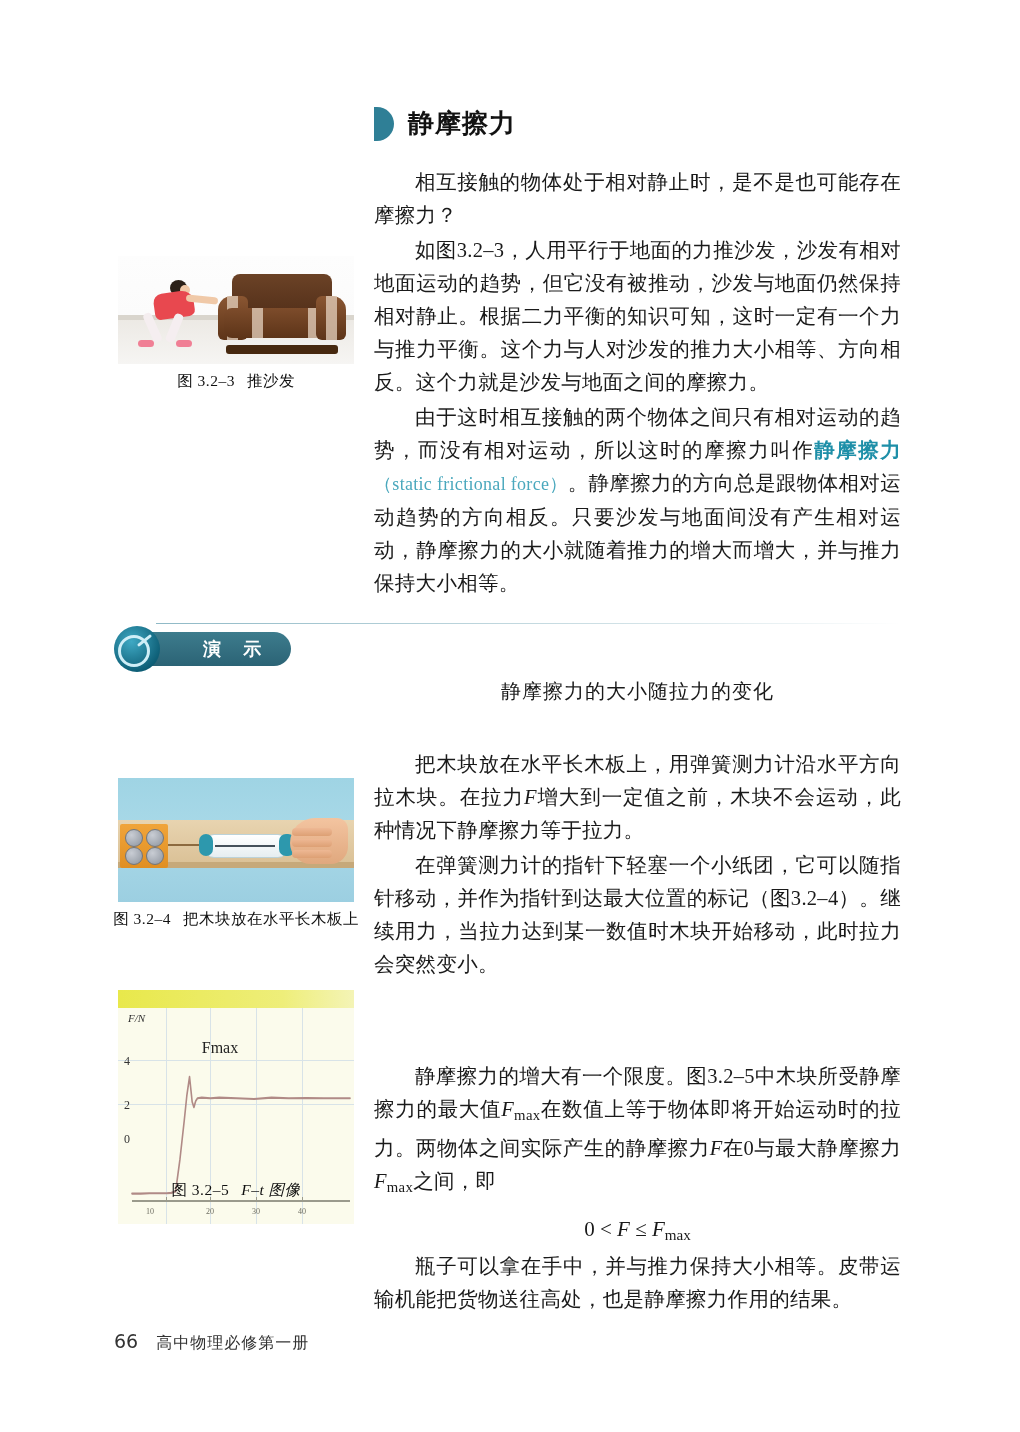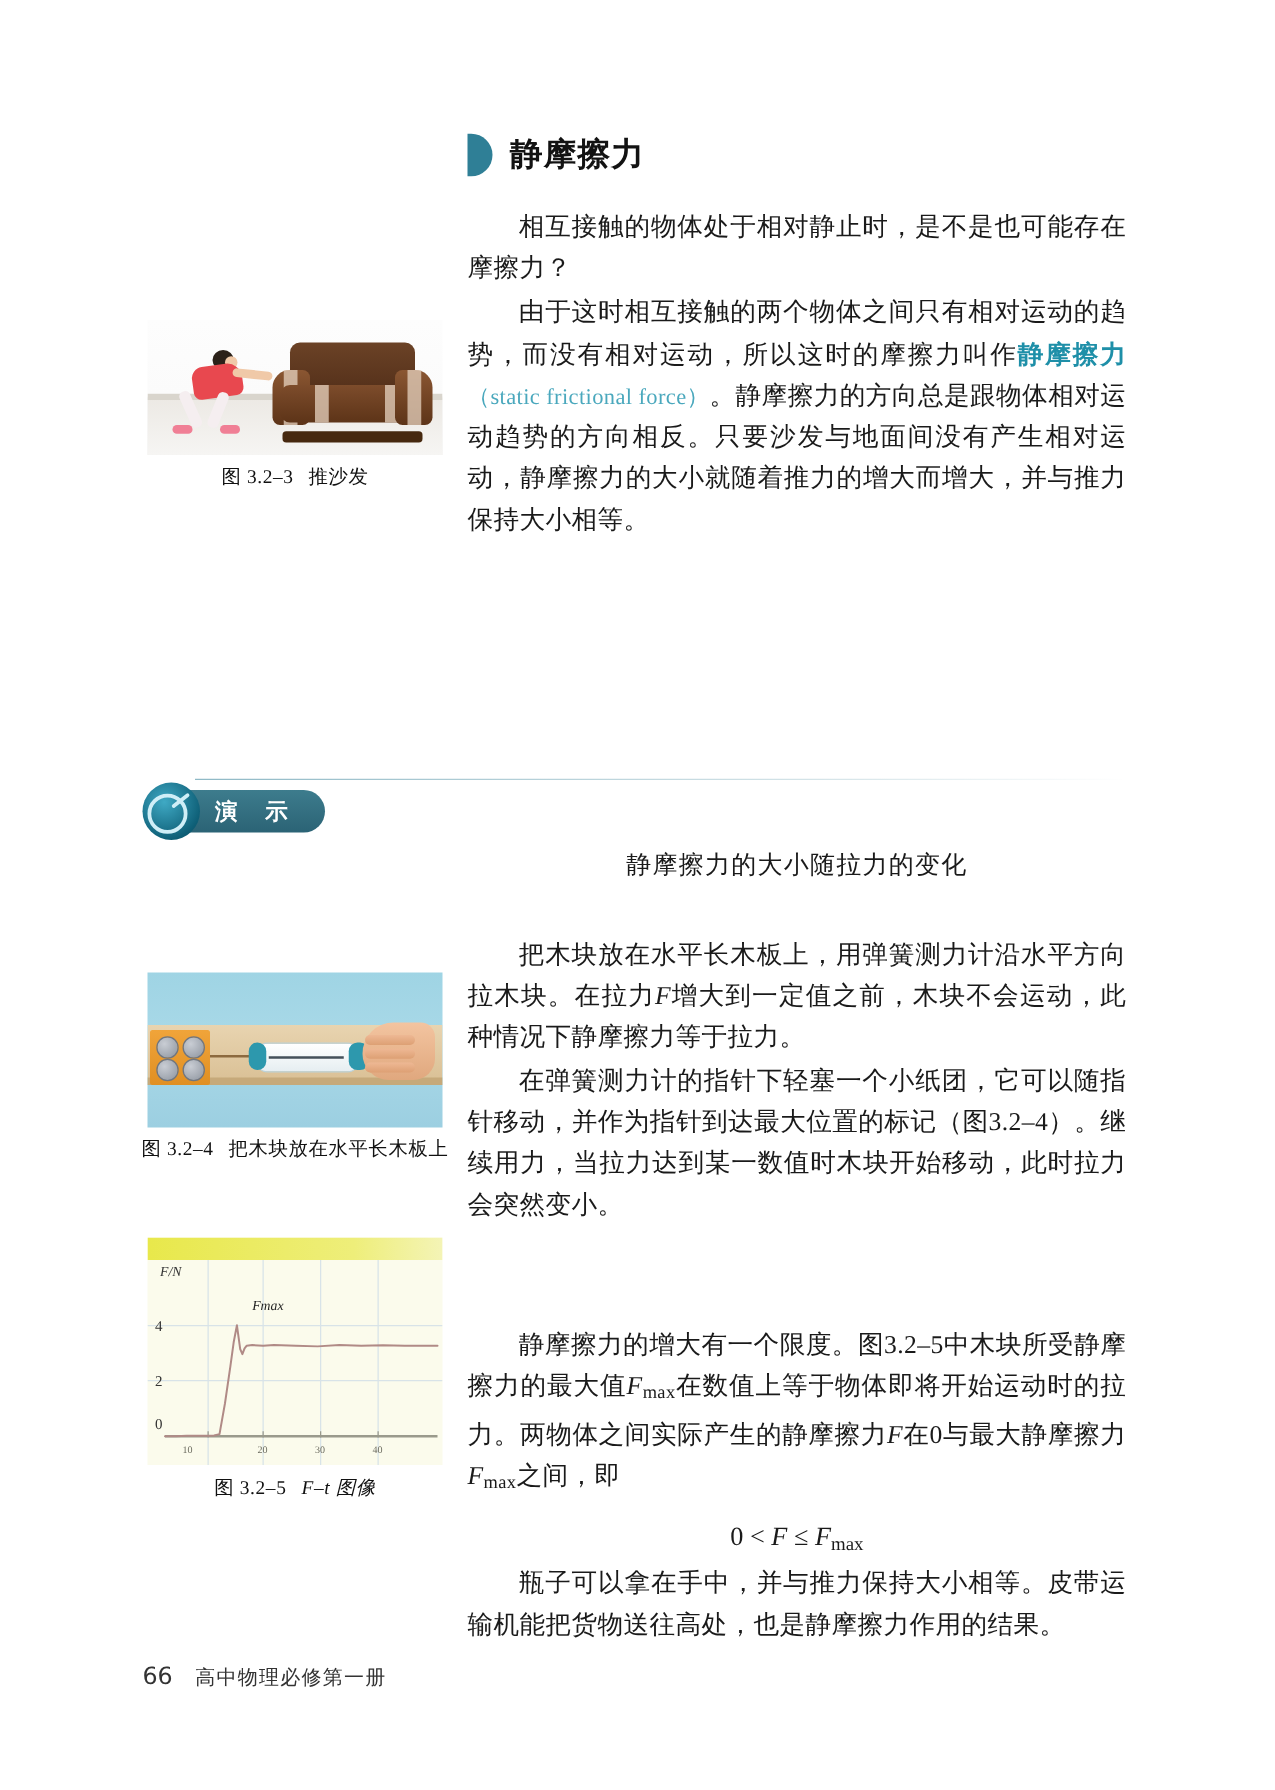--- a/index.html
+++ b/index.html
@@ -112,54 +112,54 @@
   .scale .cap-r{position:absolute;right:-8px;top:-1px;width:16px;height:22px;
     background:#2d98ad;border-radius:7px;}
   .scale .barline{position:absolute;left:10px;top:10px;width:60px;height:2px;background:#44505a;}
   .thread{position:absolute;left:50px;top:66px;width:38px;height:1.6px;background:#8c6a3f;}
   .hand{position:absolute;right:6px;top:40px;width:58px;height:46px;
     background:linear-gradient(#f3c4a0,#e0a87e);border-radius:26px 12px 18px 22px;}
   .hand .f{position:absolute;left:2px;width:40px;height:8px;border-radius:5px;
     background:linear-gradient(#eeb894,#dda074);}
 
   
-  #fig-chart{left:118px;top:962px;width:236px;height:182px;}
+  #fig-chart{left:118px;top:962px;width:236px;height:234px;}
   .chart-box{position:absolute;inset:0;background:#fbfbec;overflow:hidden;}
   .yellow-band{position:absolute;left:0;top:0;width:100%;height:18px;
     background:linear-gradient(90deg,#e8e84b,#eeee7a 70%,#f4f4b6);}
   .plot{position:absolute;left:0;top:18px;right:0;bottom:0;}
   .gridv{position:absolute;top:0;bottom:0;width:1px;background:#d8e3e8;}
   .gridh{position:absolute;left:0;right:0;height:1px;background:#d8e3e8;}
   .axis-x{position:absolute;left:14px;right:4px;bottom:22px;height:2px;background:#9a9a8c;}
   .tick{position:absolute;bottom:22px;width:1px;height:5px;background:#9a9a8c;}
   .ylab-unit{position:absolute;left:10px;top:4px;font-style:italic;font-size:11px;color:#333;
     font-family:"Liberation Serif",serif;}
   .ytick{position:absolute;left:6px;font-size:12px;color:#333;font-family:"Liberation Serif",serif;}
   .xtick{position:absolute;bottom:8px;font-size:8px;color:#6e6e62;
     font-family:"Liberation Serif",serif;transform:translateX(-50%);}
-  .fmax-label{position:absolute;font-style:italic;font-size:11px;color:#222;
+  .fmax-label{position:absolute;font-size:16px;color:#222;
     font-family:"Liberation Serif",serif;}
   .curve{position:absolute;left:0;top:0;width:100%;height:100%;}
 
   
   .demo-rule{position:absolute;left:156px;top:623px;width:745px;height:1px;
     background:linear-gradient(90deg,#8fb9c6,#d8e6ea 70%,#ffffff);}
   .demo-badge{position:absolute;left:114px;top:626px;display:flex;align-items:center;}
   .demo-icon{width:46px;height:46px;border-radius:50%;
     background:radial-gradient(circle at 38% 34%,#3fa9c4,#0e5f77 72%,#0b4a5e);
     position:relative;z-index:2;display:flex;align-items:center;justify-content:center;}
   .demo-icon .ring{width:26px;height:26px;border-radius:50%;
     border:3px solid #cfeef7;position:relative;left:-3px;top:2px;}
   .demo-icon .stick{position:absolute;width:17px;height:3px;background:#cfeef7;
     transform:rotate(-38deg);left:22px;top:13px;border-radius:2px;}
   .demo-pill{margin-left:-20px;height:34px;border-radius:6px 17px 17px 6px;
     background:linear-gradient(#3d7c8d,#2b6375);display:flex;align-items:center;
     padding:0 22px 0 32px;}
   .demo-pill span{color:#ffffff;font-family:"DejaVu Sans","Liberation Sans",sans-serif;
-    font-size:18px;letter-spacing:8px;font-weight:bold;}
+    font-size:18px;letter-spacing:8px;font-weight:bold;margin-left:31px;}
   .demo-subtitle{position:absolute;left:374px;top:678px;width:527px;text-align:center;
     font-size:20px;letter-spacing:1px;}
 
   
   .footer{position:absolute;left:114px;top:1330px;display:flex;align-items:baseline;gap:18px;
     font-family:"DejaVu Sans","Liberation Sans",sans-serif;}
   .footer .pno{font-size:19px;color:#333;}
   .footer .bk{font-size:16px;color:#333;letter-spacing:1px;}
 </style>
 </head>
@@ -199,20 +199,21 @@
       <div class="shoeB"></div>
       <div class="shoeF"></div>
     </div>
   </div>
   <div class="fig fig-cap" style="left:118px;top:343px;width:236px;">
     <span>图 3.2–3</span><span class="gap"></span><span>推沙发</span>
   </div>
 
   <div class="col-right" style="top:166px;">
     <p class="body indent">相互接触的物体处于相对静止时，是不是也可能存在摩擦力？</p>
+    <p class="body indent">如图3.2–3，人用平行于地面的力推沙发，沙发有相对地面运动的趋势，但它没有被推动，沙发与地面仍然保持相对静止。根据二力平衡的知识可知，这时一定有一个力与推力平衡。这个力与人对沙发的推力大小相等、方向相反。这个力就是沙发与地面之间的摩擦力。</p>
     <p class="body indent"><span>由于这时相互接触的两个物体之间只有相对运动的趋势，而没有相对运动，所以这时的摩擦力叫作</span><span class="term">静摩擦力</span><span class="term-en">（static frictional force）</span><span>。静摩擦力的方向总是跟物体相对运动趋势的方向相反。只要沙发与地面间没有产生相对运动，静摩擦力的大小就随着推力的增大而增大，并与推力保持大小相等。</span></p>
   </div>
 
   <div class="demo-rule"></div>
   <div class="demo-badge">
     <div class="demo-icon">
       <div class="ring"></div>
       <div class="stick"></div>
     </div>
     <div class="demo-pill">

